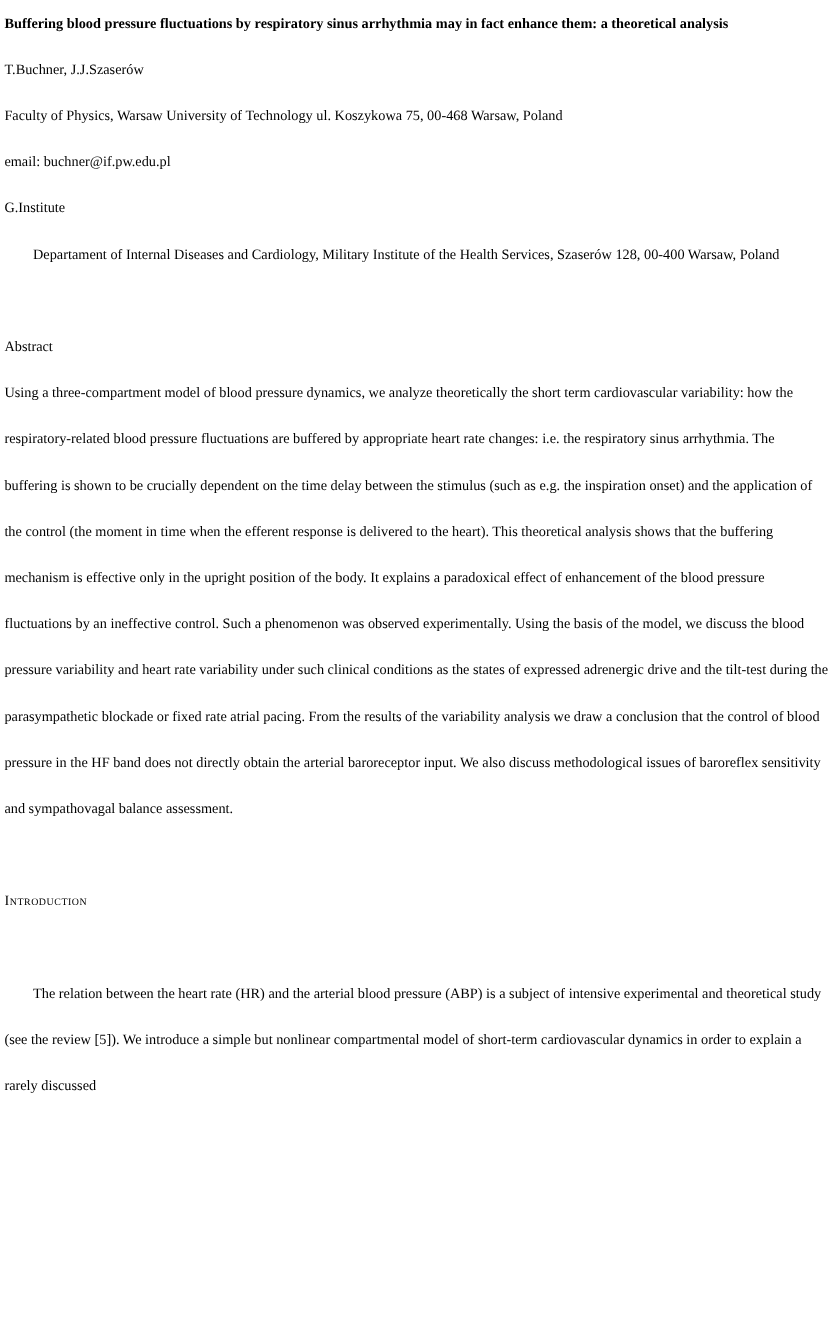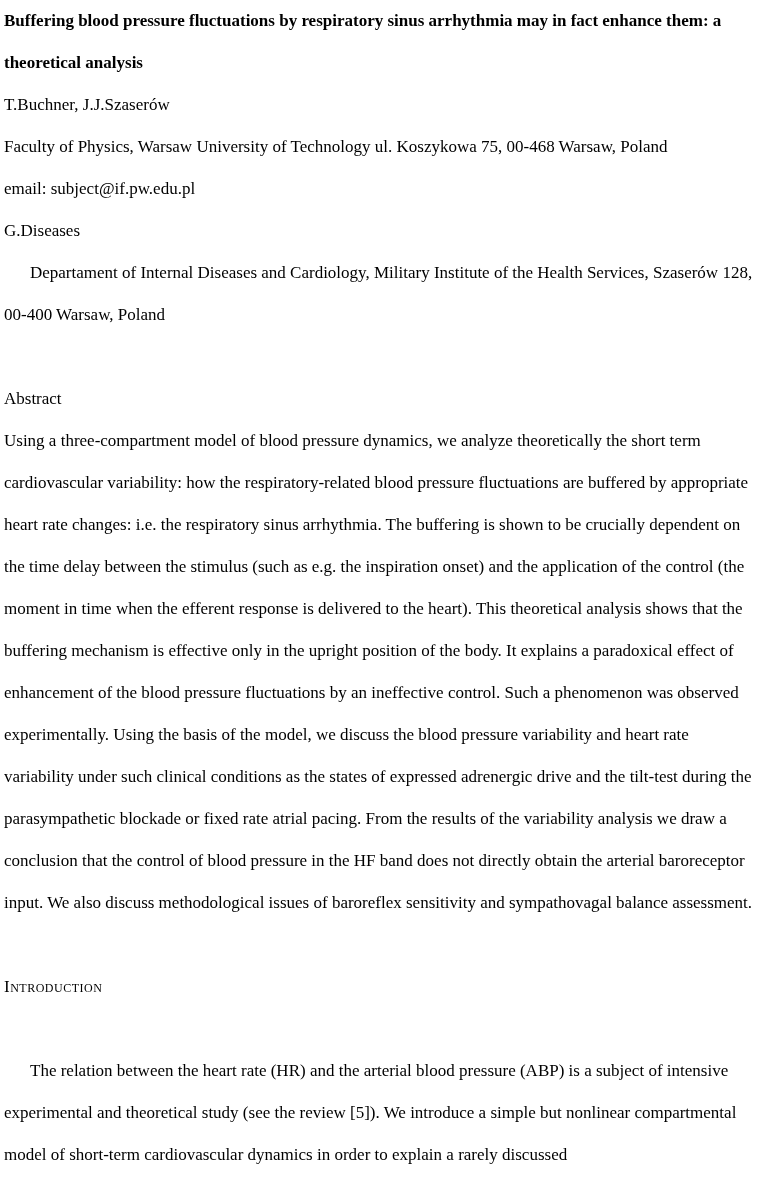--- a/index.html
+++ b/index.html
@@ -15,21 +15,21 @@
     color: #000000;
     -webkit-font-smoothing: antialiased;
   }
   .page {
     width: 751px;
     padding: 0 4px;
     box-sizing: content-box;
   }
   .page p {
     margin: 0;
-    font-size: 17px;
+    font-size: 13px;
     line-height: 42px;
     text-align: left;
     word-spacing: normal;
   }
   .title {
     font-weight: bold;
     text-align: left;
   }
   .justify {
     text-align: justify;
@@ -50,23 +50,23 @@
 <body>
 
 <div class="page">
 
   <p class="title">Buffering blood pressure fluctuations by respiratory sinus arrhythmia may in fact enhance them: a theoretical analysis</p>
 
   <p>T.Buchner, J.J.Szaserów</p>
 
   <p>Faculty of Physics, Warsaw University of Technology ul. Koszykowa 75, 00-468 Warsaw, Poland</p>
 
-  <p>email: subject@if.pw.edu.pl</p>
+  <p>email: buchner@if.pw.edu.pl</p>
 
-  <p>G.Diseases</p>
+  <p>G.Institute</p>
 
   <p class="indent">Departament of Internal Diseases and Cardiology, Military Institute of the Health Services, Szaserów 128, 00-400 Warsaw, Poland</p>
 
   <p class="spacer-top">Abstract</p>
 
   <p class="justify">Using a three-compartment model of blood pressure dynamics, we analyze theoretically the short term cardiovascular variability: how the respiratory-related blood pressure fluctuations are buffered by appropriate heart rate changes: i.e. the respiratory sinus arrhythmia. The buffering is shown to be crucially dependent on the time delay between the stimulus (such as e.g. the inspiration onset) and the application of the control (the moment in time when the efferent response is delivered to the heart). This theoretical analysis shows that the buffering mechanism is effective only in the upright position of the body. It explains a paradoxical effect of enhancement of the blood pressure fluctuations by an ineffective control. Such a phenomenon was observed experimentally. Using the basis of the model, we discuss the blood pressure variability and heart rate variability under such clinical conditions as the states of expressed adrenergic drive and the tilt-test during the parasympathetic blockade or fixed rate atrial pacing. From the results of the variability analysis we draw a conclusion that the control of blood pressure in the HF band does not directly obtain the arterial baroreceptor input. We also discuss methodological issues of baroreflex sensitivity and sympathovagal balance assessment.</p>
 
   <p class="section-heading spacer-top">Introduction</p>
 
   <p class="justify indent spacer-top">The relation between the heart rate (HR) and the arterial blood pressure (ABP) is a subject of intensive experimental and theoretical study (see the review [5]). We introduce a simple but nonlinear compartmental model of short-term cardiovascular dynamics in order to explain a rarely discussed</p>

